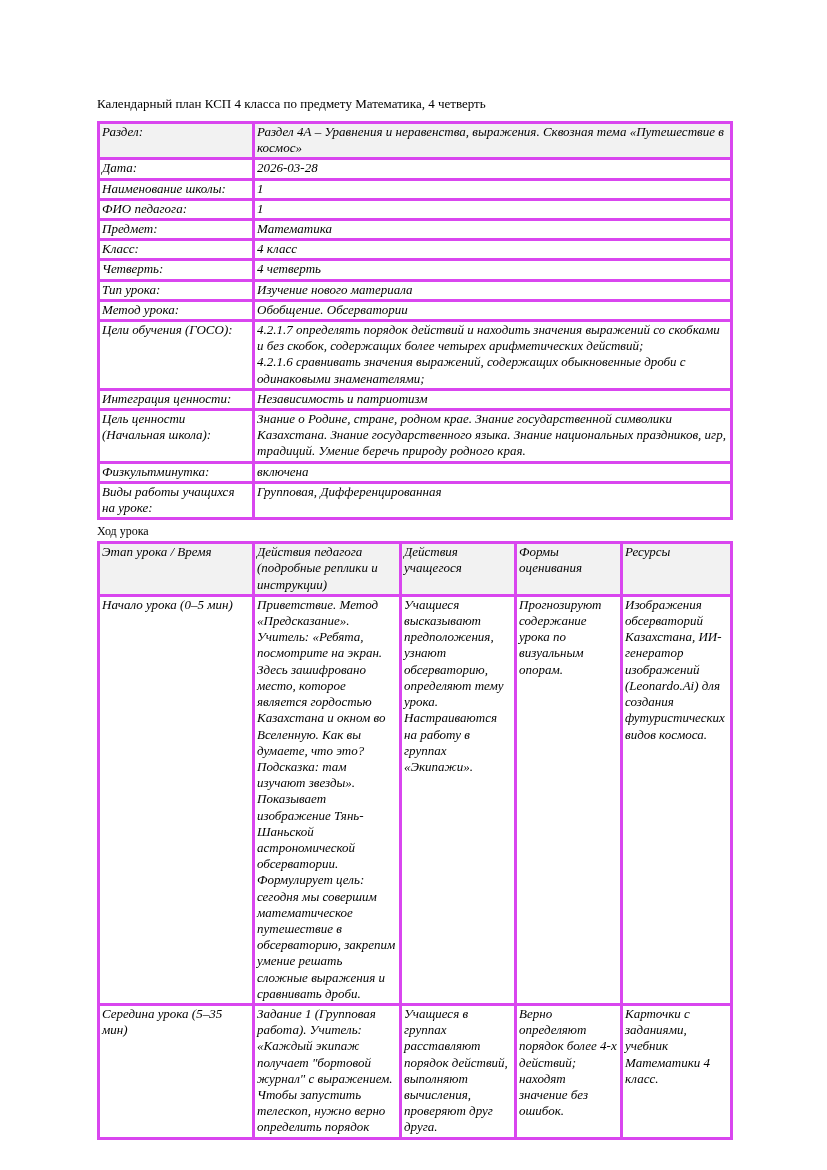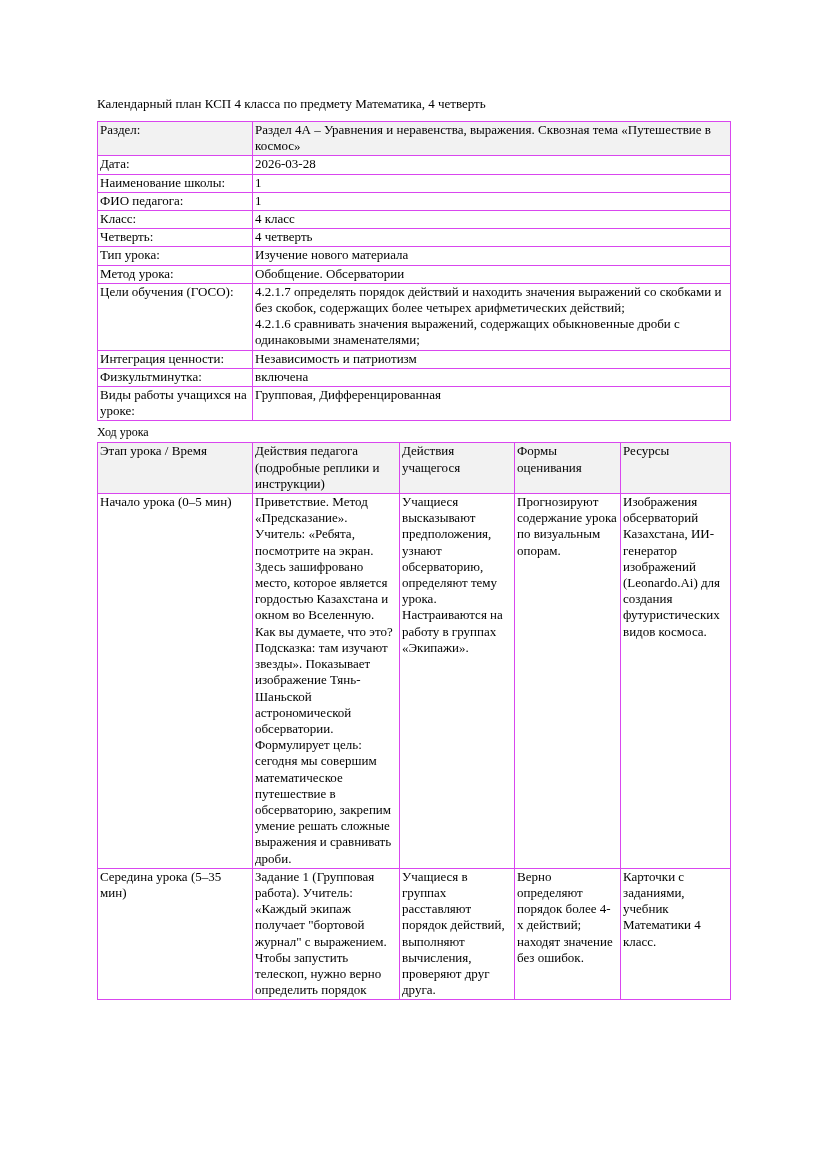--- a/index.html
+++ b/index.html
@@ -23,28 +23,29 @@
     margin: 0 0 9px 0;
     white-space: pre-wrap;
   }
   table.doc-table {
     border-collapse: collapse;
     table-layout: fixed;
     width: 633px;
     margin: 0;
   }
   table.doc-table td {
-    border: 1px solid #d946ef;
+    border: 3px solid #d946ef;
     vertical-align: top;
     font-size: 13px;
     line-height: 16.2px;
     padding: 0 3px 1px 2px;
     white-space: pre-wrap;
     word-wrap: break-word;
     overflow: hidden;
+    font-style: italic;
   }
   tr.hdr-row td { background: #f2f2f2; }
   .section-heading {
     font-size: 12px;
     line-height: 17px;
     margin: 3px 0 1px 0;
     white-space: pre-wrap;
   }
 </style>
 </head>
@@ -70,20 +71,24 @@
       </tr>
       <tr>
         <td>Наименование школы:</td>
         <td>1</td>
       </tr>
       <tr>
         <td>ФИО педагога:</td>
         <td>1</td>
       </tr>
       <tr>
+        <td>Предмет:</td>
+        <td>Математика</td>
+      </tr>
+      <tr>
         <td>Класс:</td>
         <td>4 класс</td>
       </tr>
       <tr>
         <td>Четверть:</td>
         <td>4 четверть</td>
       </tr>
       <tr>
         <td>Тип урока:</td>
         <td>Изучение нового материала</td>
@@ -93,20 +98,24 @@
         <td>Обобщение. Обсерватории</td>
       </tr>
       <tr>
         <td>Цели обучения (ГОСО):</td>
         <td>4.2.1.7 определять порядок действий и находить значения выражений со скобками и без скобок, содержащих более четырех арифметических действий;
 4.2.1.6 сравнивать значения выражений, содержащих обыкновенные дроби с одинаковыми знаменателями;</td>
       </tr>
       <tr>
         <td>Интеграция ценности:</td>
         <td>Независимость и патриотизм</td>
+      </tr>
+      <tr>
+        <td>Цель ценности (Начальная школа):</td>
+        <td>Знание о Родине, стране, родном крае. Знание государственной символики Казахстана. Знание государственного языка. Знание национальных праздников, игр, традиций. Умение беречь природу родного края.</td>
       </tr>
       <tr>
         <td>Физкультминутка:</td>
         <td>включена</td>
       </tr>
       <tr>
         <td>Виды работы учащихся на уроке:</td>
         <td>Групповая, Дифференцированная</td>
       </tr>
     </tbody>

